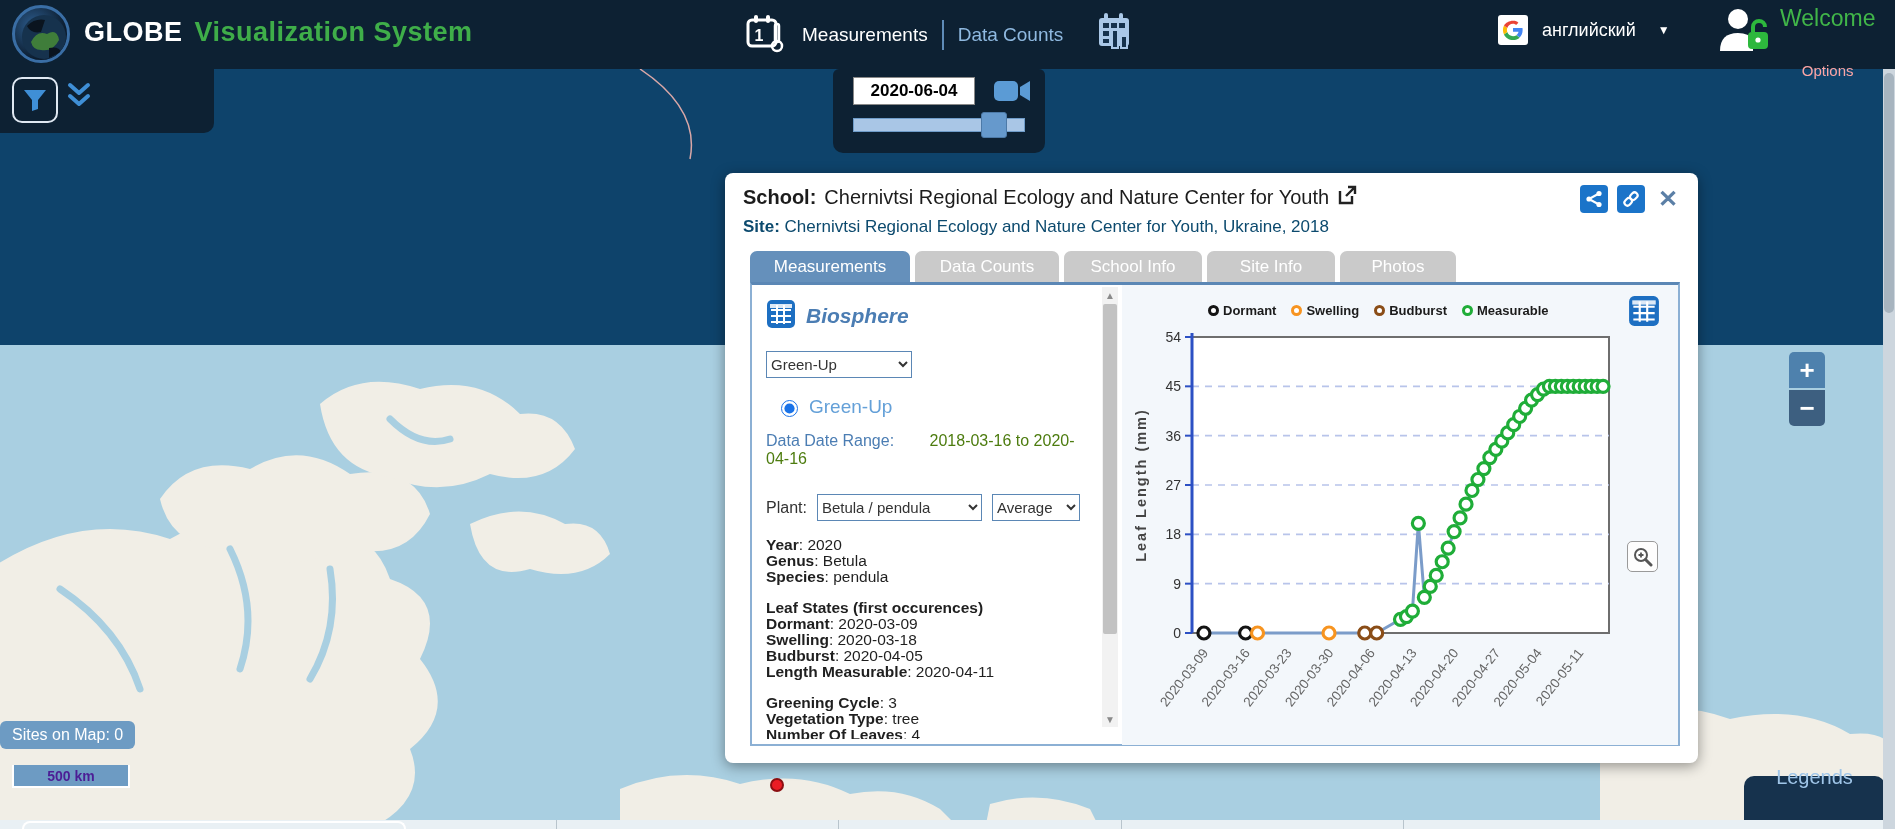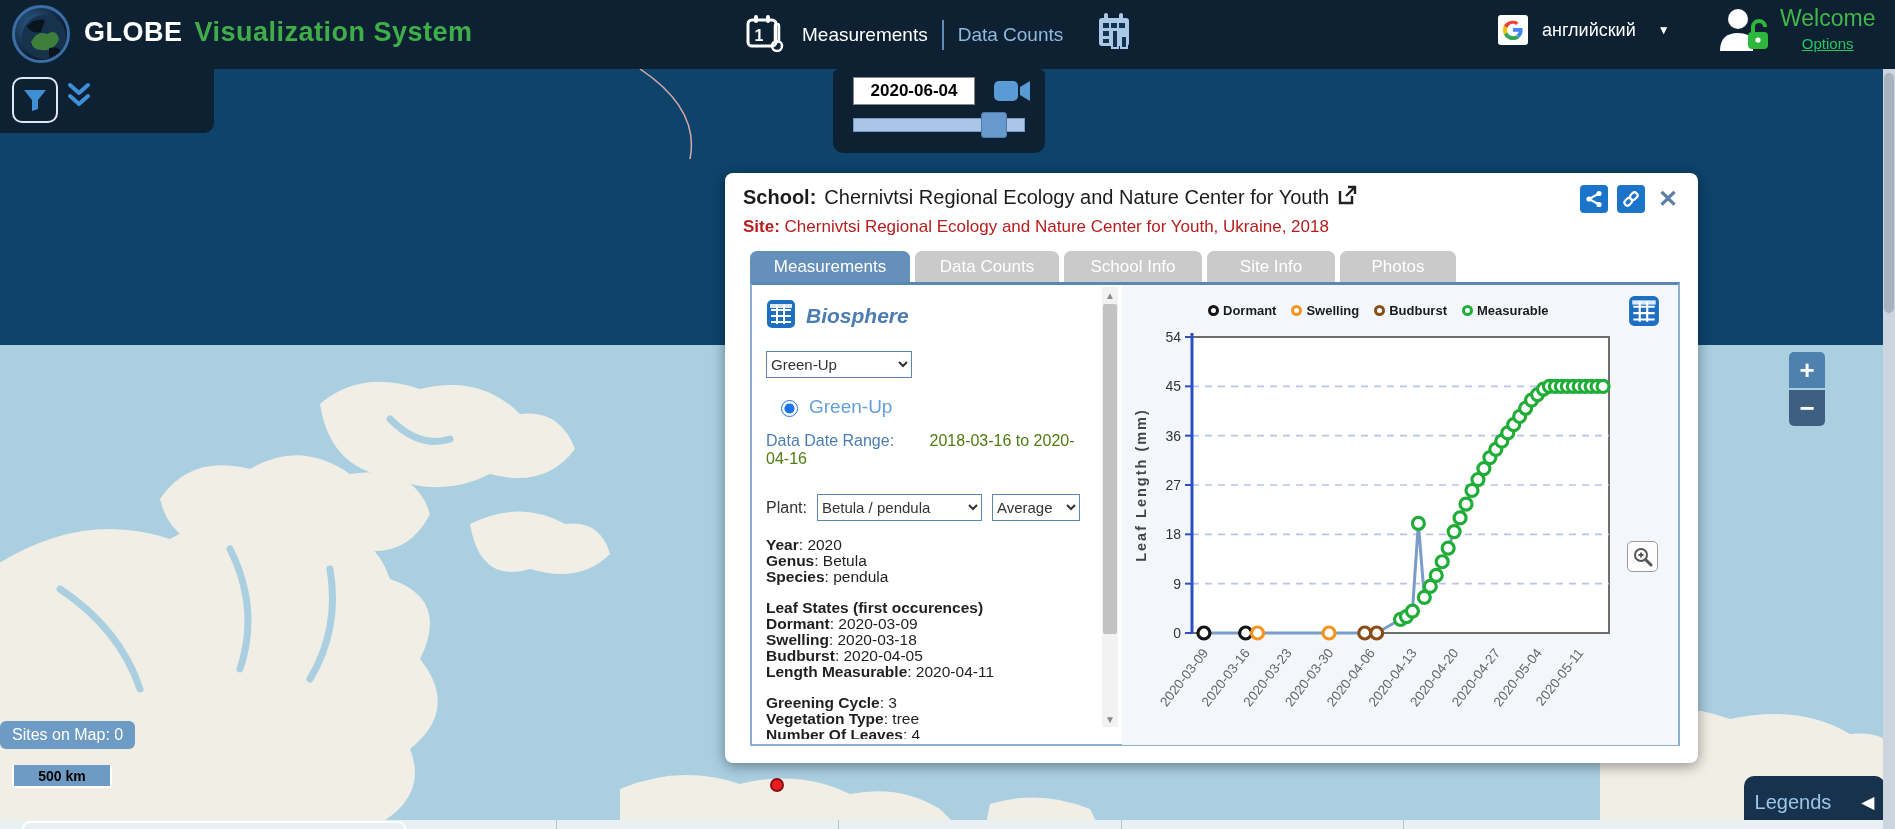--- a/index.html
+++ b/index.html
@@ -17,55 +17,55 @@
   .brand .accent{color:#3fae49;font-weight:bold;margin-left:12px;}
   .nav-center{position:absolute;left:742px;top:0;height:69px;display:flex;align-items:center;gap:14px;}
   .nav-item{font-size:19px;color:#fff;}
   .nav-item.dim{color:#8fb9e0;}
   .nav-divider{width:2px;height:30px;background:#5f8cb8;}
   .lang{position:absolute;left:1498px;top:15px;display:flex;align-items:center;gap:14px;}
   .gbox{width:30px;height:30px;background:#fff;border-radius:3px;display:flex;align-items:center;justify-content:center;}
   .lang-label{color:#fff;font-size:18px;}
   .lang-caret{color:#fff;font-size:12px;margin-left:8px;}
   .welcome-wrap{position:absolute;left:1716px;top:5px;display:flex;gap:10px;}
-  .welcome-col{display:flex;flex-direction:column;align-items:center;}
+  .welcome-col{display:flex;flex-direction:column;align-items:center;gap:27px;}
   .welcome{color:#41b649;font-size:23px;}
-  .options{color:#22c55e;font-size:15px;text-decoration:underline;margin-top:3px;text-align:center;}
+  .options{color:#fca5a5;font-size:15px;margin-top:3px;text-align:center;}
 
   
   .filter-panel{position:absolute;left:0;top:69px;width:214px;height:64px;background:#0d2133;
     border-radius:0 0 10px 0;z-index:30;}
   .filter-btn{position:absolute;left:12px;top:8px;width:46px;height:46px;border:2px solid #dfe8f2;
     border-radius:10px;display:flex;align-items:center;justify-content:center;}
   .filter-chevrons{position:absolute;left:66px;top:12px;}
 
   
   .map{position:absolute;left:0;top:69px;width:1895px;height:760px;
     background:linear-gradient(#0e436b 0 276px,#a9cfe1 276px 100%);}
   .map svg.land{position:absolute;left:0;top:0;}
   .marker{position:absolute;left:770px;top:709px;width:14px;height:14px;border-radius:50%;
     background:#ea1c24;border:2px solid #8c0f12;}
   .sites-badge{position:absolute;left:0px;top:652px;background:#6d9bc3;color:#fff;font-size:16px;
     padding:5px 12px;border-radius:6px;}
-  .scalebar{position:absolute;left:12px;top:696px;width:100px;height:23px;background:#6d9bc3;
-    border:2px solid #fff;border-top:none;color:#000000;font-size:14px;font-weight:bold;
+  .scalebar{position:absolute;left:12px;top:696px;width:118px;height:23px;background:#6d9bc3;
+    border:2px solid #fff;border-top:none;color:#4c1d95;font-size:14px;font-weight:bold;
     display:flex;align-items:center;justify-content:center;}
   .attribution{position:absolute;left:0px;top:722px;display:flex;align-items:center;gap:6px;
     background:rgba(255,255,255,.55);padding:2px 8px 2px 2px;}
   .osm-diamond{width:24px;height:24px;position:relative;}
   .osm-diamond span{position:absolute;left:3px;top:3px;width:17px;height:17px;transform:rotate(45deg);
     background:linear-gradient(#bfeef0 0 45%, #5fc6cd 45% 100%);border-radius:3px;display:block;}
   .attr-text{font-size:15px;color:#222;}
   .attr-text b{font-size:19px;font-weight:normal;color:#111;}
   .zoom-btn{position:absolute;left:1789px;width:36px;height:36px;color:#fff;font-size:26px;font-weight:bold;
     display:flex;align-items:center;justify-content:center;cursor:pointer;}
   .zoom-in{top:283px;background:#4e81ad;border-radius:5px 5px 0 0;}
   .zoom-out{top:321px;background:#3d5f80;border-radius:0 0 5px 5px;}
   .legends-btn{position:absolute;left:1744px;top:707px;width:141px;height:53px;background:#16324d;
-    border-radius:10px 10px 0 0;display:flex;align-items:center;justify-content:center;gap:30px;}
+    border-radius:10px 10px 0 0;display:flex;align-items:center;justify-content:center;gap:30px;flex-direction:column;}
   .legends-label{color:#9fc5e8;font-size:20px;}
   .legends-caret{color:#fff;font-size:17px;}
   .bottom-strip{position:absolute;left:0;top:751px;width:1895px;height:9px;background:#e9f0f4;}
   .bottom-strip i{position:absolute;top:0;width:1px;height:9px;background:#b8c4cc;}
   .bottom-box{position:absolute;left:22px;top:752px;width:384px;height:8px;border:2px solid #fff;
     border-bottom:none;border-radius:8px 8px 0 0;}
   .right-scroll{position:absolute;left:1883px;top:69px;width:12px;height:760px;background:#cdd6de;z-index:45;}
   .right-scroll i{position:absolute;left:1px;top:4px;width:10px;height:240px;background:#a7b4bf;border-radius:5px;}
 
   
@@ -78,21 +78,21 @@
   .slider-track{position:absolute;left:20px;top:49px;width:172px;height:14px;background:#a9c6e6;
     border:1px solid #6f9cc9;}
   .slider-handle{position:absolute;left:148px;top:43px;width:26px;height:26px;background:#6699cc;
     border:1px solid #4d7aa8;border-radius:3px;}
 
   
   .dialog{position:absolute;left:725px;top:173px;width:973px;height:590px;background:#fff;
     border-radius:8px;box-shadow:0 3px 14px rgba(0,0,0,.4);z-index:50;}
   .school-line{position:absolute;left:18px;top:12px;font-size:20px;color:#1c1c1c;display:flex;align-items:center;gap:8px;}
   .school-line b{font-weight:bold;}
-  .site-line{position:absolute;left:18px;top:44px;font-size:17px;color:#b91c1c;}
+  .site-line{position:absolute;left:18px;top:44px;font-size:17px;color:#0c4a6e;}
   .site-line b{font-weight:bold;}
   .dlg-icons{position:absolute;right:20px;top:12px;display:flex;align-items:center;gap:9px;}
   .icon-sq{width:28px;height:28px;background:#1b74c9;border-radius:4px;display:flex;align-items:center;justify-content:center;}
   .dlg-close{color:#5b7fa6;font-size:24px;font-weight:bold;line-height:24px;margin-left:4px;}
   .tabs{position:absolute;left:25px;top:78px;display:flex;gap:5px;}
   .tab{height:31px;border-radius:7px 7px 0 0;background:#cacaca;color:#fff;font-size:17px;
     display:flex;align-items:center;justify-content:center;}
   .tab.active{background:#6590bb;}
   .panel{position:absolute;left:25px;top:109px;width:930px;height:464px;background:#fff;
     border:2px solid #8cb0d4;border-top:3px solid #5b87b5;}

